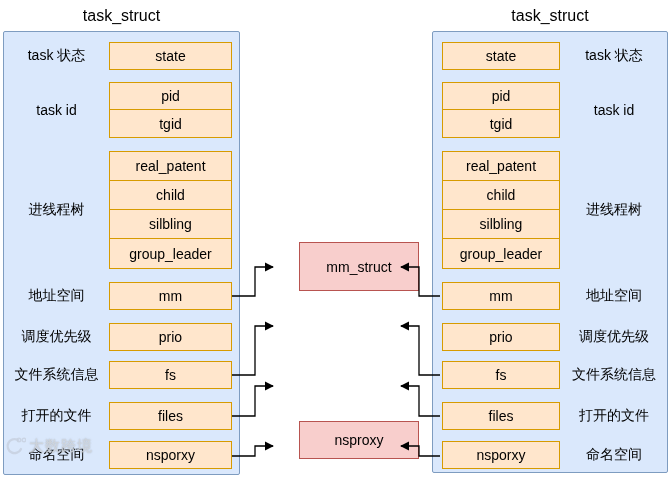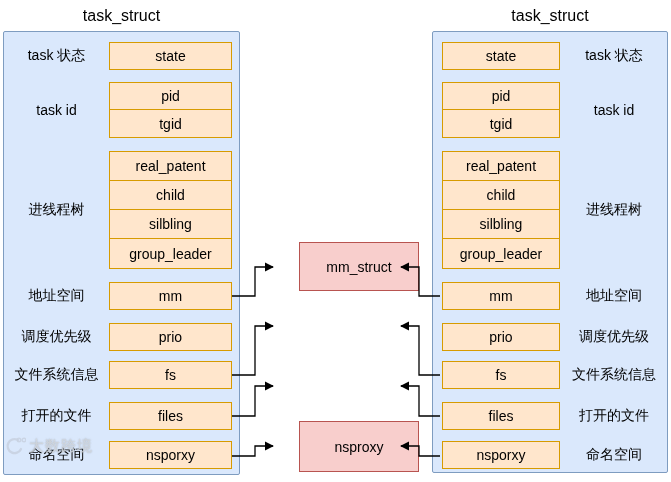--- a/index.html
+++ b/index.html
@@ -99,21 +99,21 @@
     <div class="fbox" style="top:177px;height:30px">silbling</div>
     <div class="fbox" style="top:206px;height:31px">group_leader</div>
     <div class="fbox" style="top:250px;height:28px">mm</div>
     <div class="fbox" style="top:291px;height:28px">prio</div>
     <div class="fbox" style="top:329px;height:28px">fs</div>
     <div class="fbox" style="top:370px;height:28px">files</div>
     <div class="fbox" style="top:409px;height:28px">nsporxy</div>
   </div>
 
   <div class="shared" style="top:242px;height:49px">mm_struct</div>
-  <div class="shared" style="top:421px;height:51px">nsproxy</div>
+  <div class="shared" style="top:421px;height:38px">nsproxy</div>
 
   <svg id="connector-layer" viewBox="0 0 671 482" xmlns="http://www.w3.org/2000/svg">
     <defs>
       <marker id="arrow" viewBox="0 0 10 10" refX="9" refY="5" markerWidth="7" markerHeight="7" orient="auto-start-reverse">
         <path d="M0,0 L10,5 L0,10 z" fill="#000"></path>
       </marker>
     </defs>
   <polyline points="232,296 255,296 255,267 273,267" fill="none" stroke="#000000" stroke-width="1.3" marker-end="url(#arrow)"></polyline>
       <polyline points="232,375 255,375 255,326 273,326" fill="none" stroke="#000000" stroke-width="1.3" marker-end="url(#arrow)"></polyline>
       <polyline points="232,416 255,416 255,386 273,386" fill="none" stroke="#000000" stroke-width="1.3" marker-end="url(#arrow)"></polyline>

